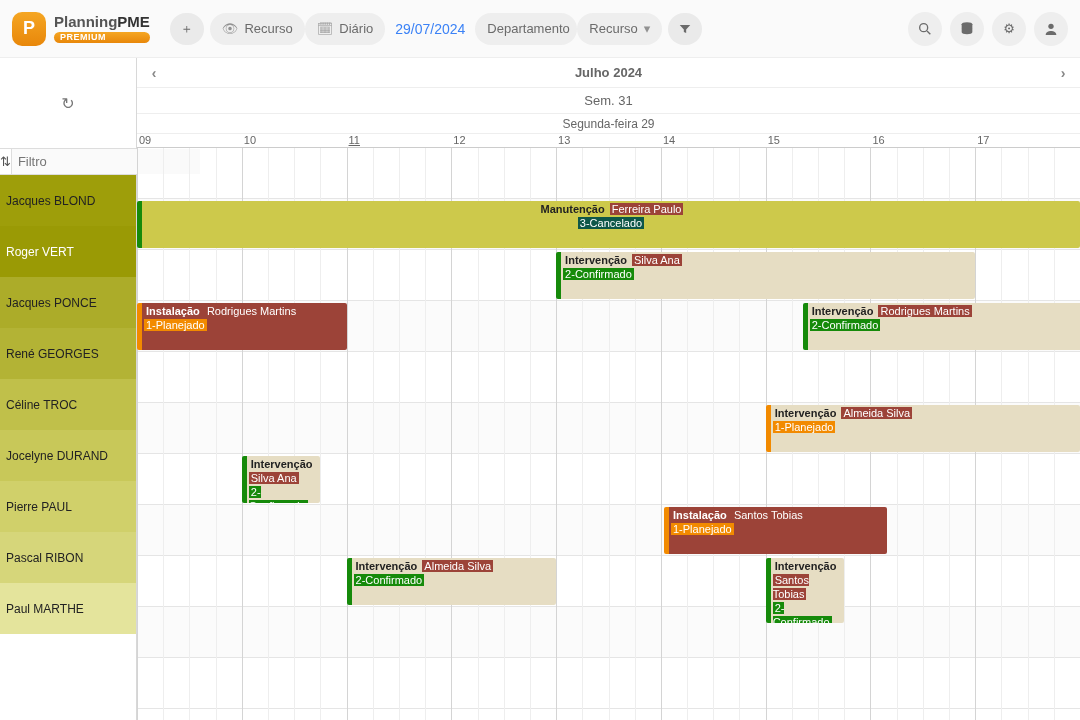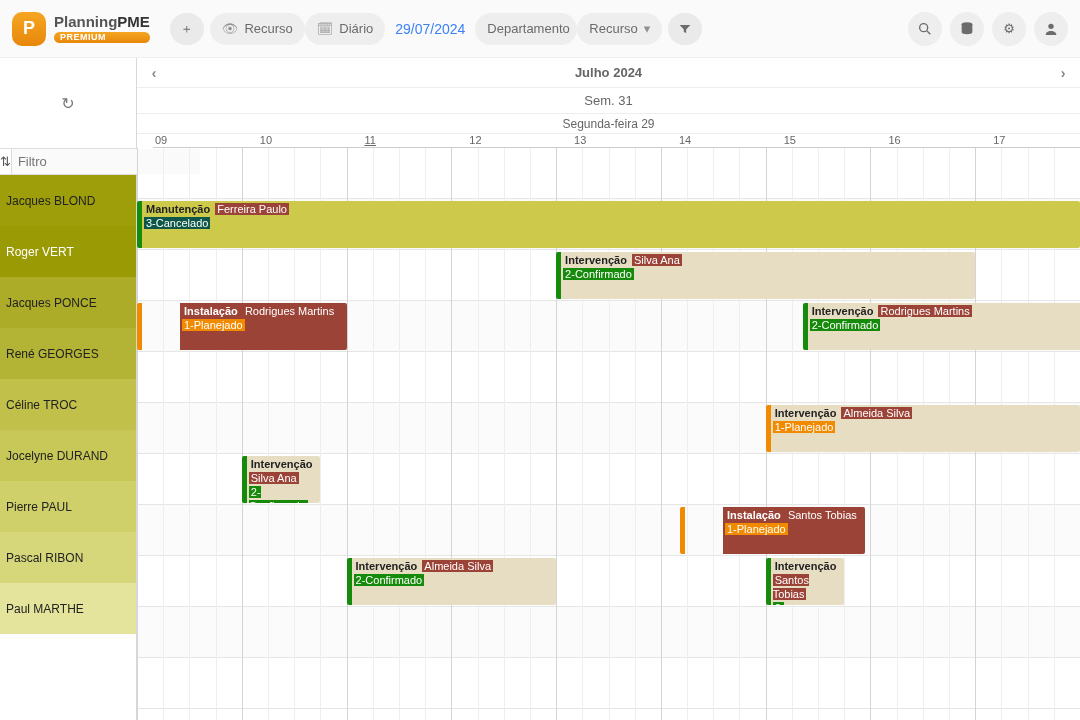--- a/index.html
+++ b/index.html
@@ -45,38 +45,38 @@
 .c8{background:#d6d67a}
 .c9{background:#dddd8b}
 .c10{background:#e4e49c}
 
 .main { flex:1; position:relative; overflow:hidden; }
 .month-row { height:30px; display:flex; align-items:center; justify-content:center; font-weight:600; color:#666; border-bottom:1px solid #eee; background:#fff; }
 .month-row .nav { position:absolute; top:0; height:30px; width:26px; display:flex; align-items:center; justify-content:center; cursor:pointer; font-size:14px; color:#888; }
 .month-row .nav.left{ left:4px;} .month-row .nav.right{ right:4px;}
 .week-row { height:26px; display:flex; align-items:center; justify-content:center; color:#666; font-size:13px; border-bottom:1px solid #eee; }
 .day-row { height:20px; display:flex; align-items:center; justify-content:center; color:#666; font-size:12px; border-bottom:1px solid #eee; }
-.hours-row { height:14px; position:relative; border-bottom:1px solid #ccc; color:#666; font-size:11px;margin-left:16px;}
+.hours-row { height:14px; position:relative; border-bottom:1px solid #ccc; color:#666; font-size:11px;}
 .hours-row span { position:absolute; top:0; transform:translateX(-2px); }
 
 .grid { position:absolute; top:90px; left:0; right:0; bottom:0; }
 .lanes { position:absolute; inset:0; }
 .lane { height:51px; border-bottom:1px solid #e5e5e5; }
 .alt .lane:nth-child(even){ background:#fbfbfb; }
 .vlines { position:absolute; inset:0; pointer-events:none; }
 .vline { position:absolute; top:0; bottom:0; border-left:1px solid #eee; }
 .vline.hour { border-left:1px solid #d4d4d4; }
 
 .events { position:absolute; inset:0; }
 .ev { position:absolute; border-radius:2px; overflow:hidden; font-size:11px; line-height:14px; cursor:pointer; }
 .ev .bar { position:absolute; left:0; top:0; bottom:0; width:5px; }
 .ev .body { position:absolute; left:5px; right:0; top:0; bottom:0; padding:1px 2px; }
 .ev-beige .body{ background:#e6ddc3; }
-.ev-brown .body{ background:#9c4338; color:#fff;margin-left:38px; }
-.ev-olive .body{ background:#cdc94b; }
+.ev-brown .body{ background:#9c4338; color:#fff; }
+.ev-olive .body{ background:#cdc94b;text-align:center; }
 .bar-green{ background:#168a0a;} .bar-orange{ background:#f28a00;}
 .tag{ display:inline; padding:0 2px; }
 .tag-type{ background:transparent; color:#222; font-weight:600;}
 .ev-brown .tag-type{ color:#fff; }
 .ev-olive .tag-type{ color:#222; }
 .tag-client-br{ background:#9c4338; color:#fff; padding:0 2px;}
 .tag-status-g{ background:#168a0a; color:#fff; padding:0 2px;}
 .tag-status-o{ background:#f28a00; color:#fff; padding:0 2px;}
 .tag-status-t{ background:#0e5748; color:#fff; padding:0 2px;}
 </style>
@@ -263,28 +263,28 @@
             <div class="body"><span class="tag tag-type">Intervenção</span> <span class="tag tag-client-br">Rodrigues Martins</span><br><span class="tag tag-status-g">2-Confirmado</span></div>
           </div>
           <div class="ev ev-beige" style="left: 628.667px; width: 314.333px; top: 257px; height: 47px;">
             <div class="bar bar-orange"></div>
             <div class="body"><span class="tag tag-type">Intervenção</span> <span class="tag tag-client-br">Almeida Silva</span><br><span class="tag tag-status-o">1-Planejado</span></div>
           </div>
           <div class="ev ev-beige" style="left: 104.778px; width: 78.5833px; top: 308px; height: 47px;">
             <div class="bar bar-green"></div>
             <div class="body"><span class="tag tag-type">Intervenção</span> <span class="tag tag-client-br">Silva Ana</span><br><span class="tag tag-status-g">2-Confirmado</span></div>
           </div>
-          <div class="ev ev-brown" style="left: 543px; width: 185px; top: 359px; height: 47px;">
+          <div class="ev ev-brown" style="left: 527px; width: 223px; top: 359px; height: 47px;">
             <div class="bar bar-orange"></div>
             <div class="body"><span class="tag tag-type">Instalação</span> <span class="tag tag-client-br">Santos Tobias</span><br><span class="tag tag-status-o">1-Planejado</span></div>
           </div>
           <div class="ev ev-beige" style="left: 209.556px; width: 209.556px; top: 410px; height: 47px;">
             <div class="bar bar-green"></div>
             <div class="body"><span class="tag tag-type">Intervenção</span> <span class="tag tag-client-br">Almeida Silva</span><br><span class="tag tag-status-g">2-Confirmado</span></div>
           </div>
-          <div class="ev ev-beige" style="left: 628.667px; width: 78.5833px; top: 410px; height: 47px;">
+          <div class="ev ev-beige" style="left: 628.667px; width: 78.5833px; top: 410px; height: 65px;">
             <div class="bar bar-green"></div>
             <div class="body"><span class="tag tag-type">Intervenção</span> <span class="tag tag-client-br">Santos Tobias</span><br><span class="tag tag-status-g">2-Confirmado</span></div>
           </div>
         </div>
     </div>
   </div>
 </div>
 
 </body></html>

